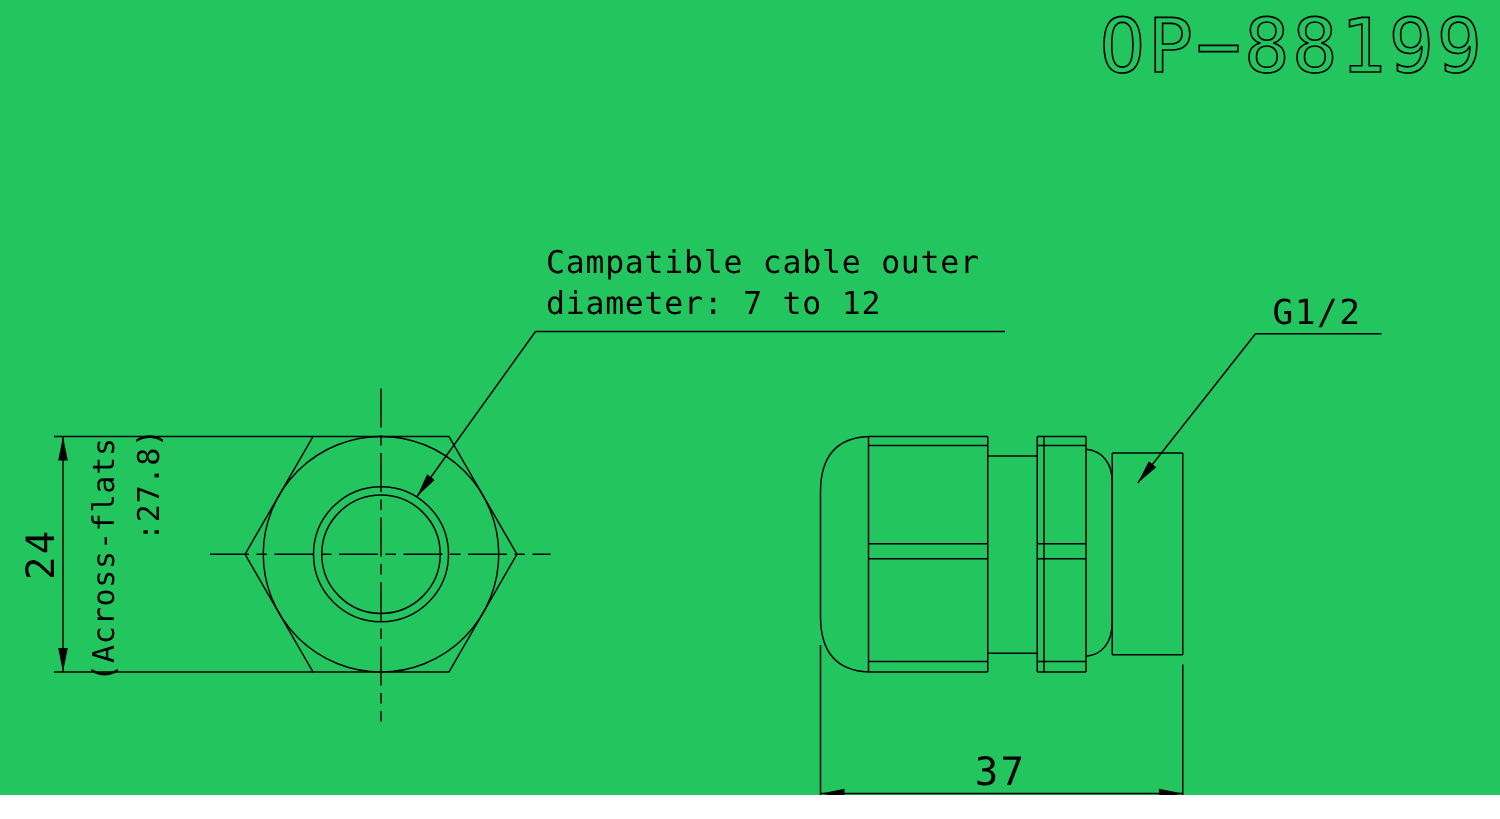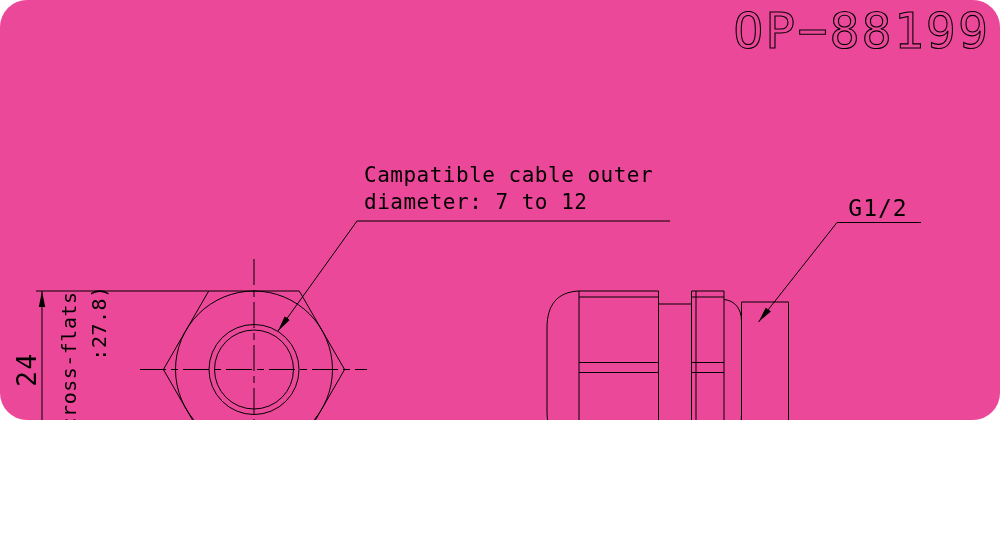--- a/index.html
+++ b/index.html
@@ -1,23 +1,22 @@
 <!DOCTYPE html>
 <html><head>
 <meta charset="utf-8">
 <style>
   html, body { margin: 0; padding: 0; background: #ffffff; }
   .sheet {
     position: relative;
     width: 1000px;
-    height: 420px;
-    background: #ec4899;
+    height: 530px;
+    background: #22c55e;
     overflow: hidden;
     font-family: "DejaVu Sans Mono", "Liberation Mono", monospace;
-    border-radius: 27px;
   }
   svg { display: block; }
   svg text {
     font-family: "DejaVu Sans Mono", "Liberation Mono", monospace;
     fill: #000000;
   }
   .t-title {
     font-size: 50px;
     letter-spacing: 2px;
     fill: none;

